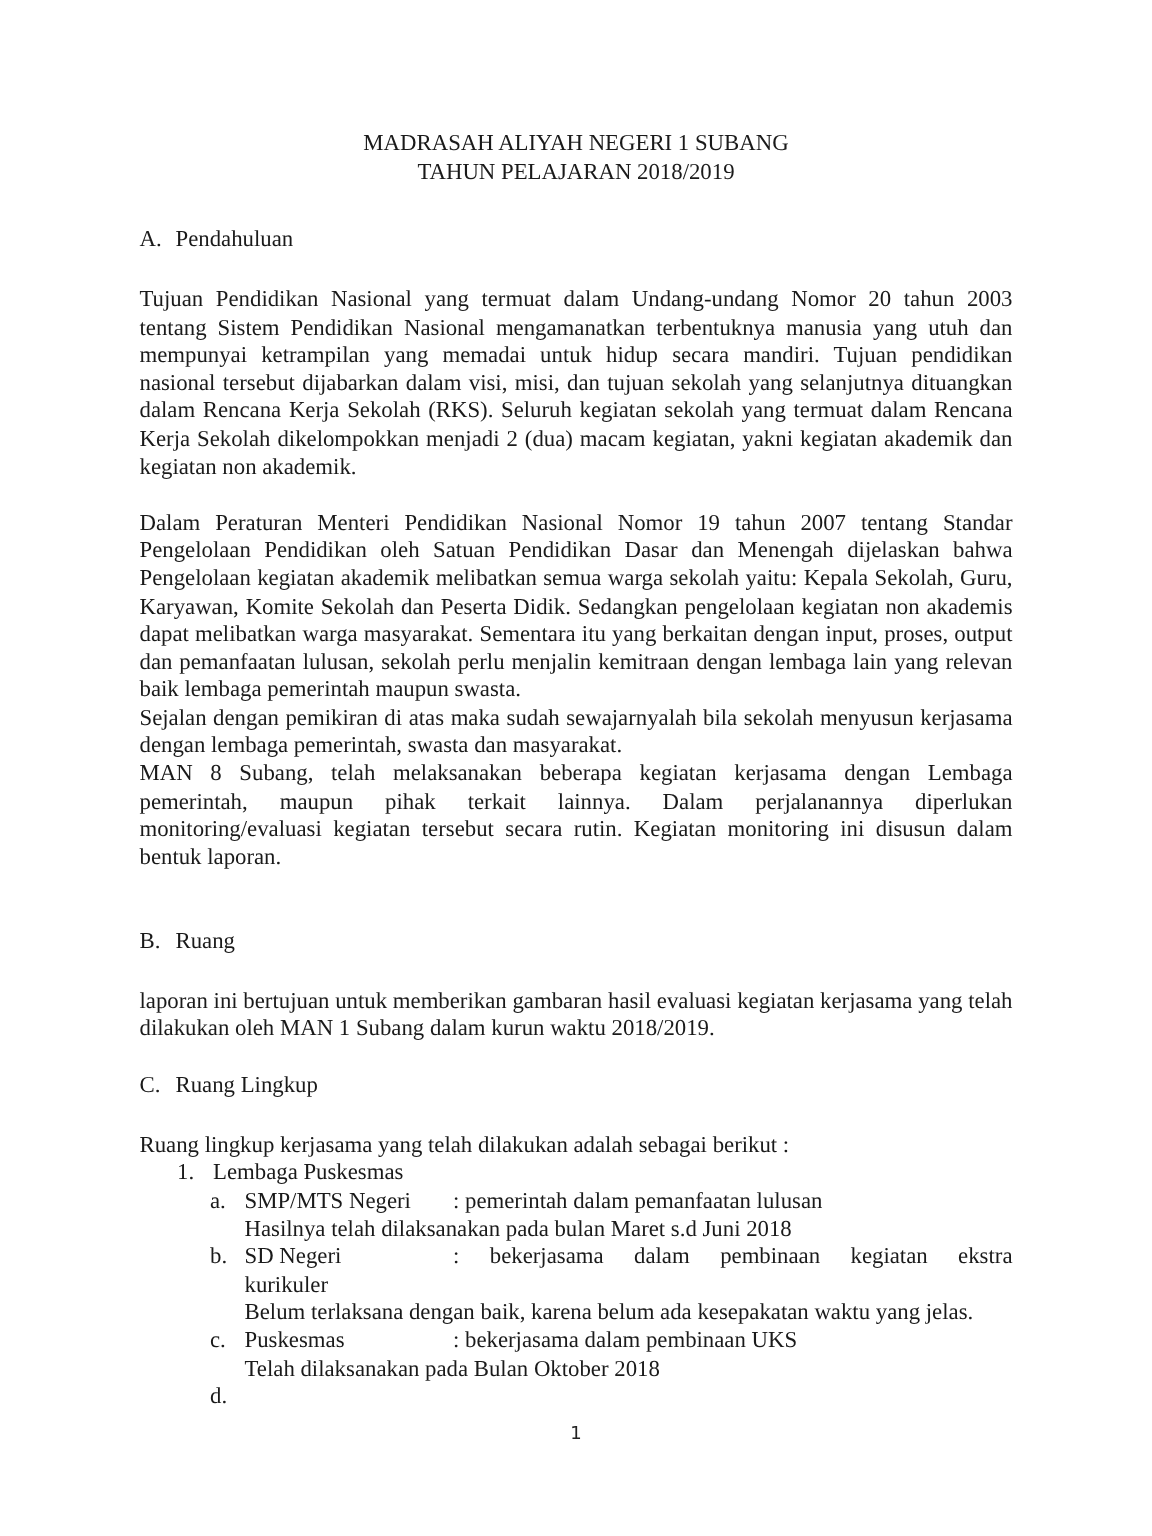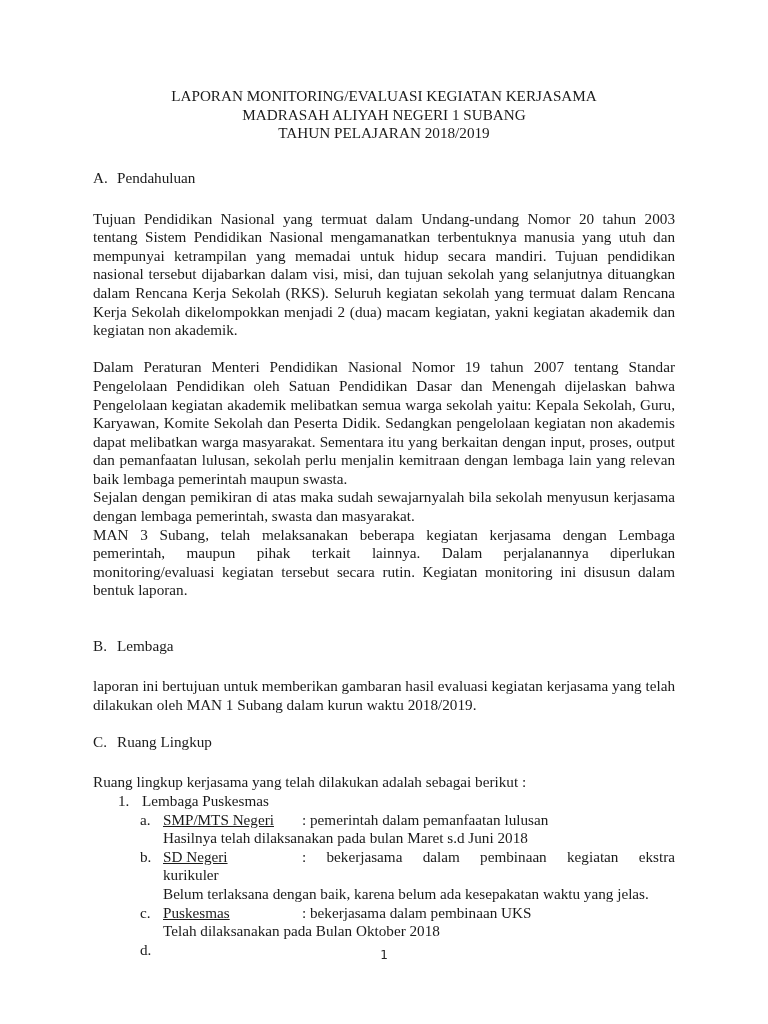--- a/index.html
+++ b/index.html
@@ -17,61 +17,60 @@
   .heading .num { width: 24px; }
   p { margin: 0; text-align: justify; font-family: Liberation Serif, serif; }
   .gap1 { height: 18.6px; }
   .list1 { margin: 0; padding: 0; }
   .l1 { display: flex; padding-left: 25px; }
   .l1 .mk { width: 24px; }
   .l2 { display: flex; padding-left: 47px; }
   .l2 .mk { width: 23px; }
   .l2 .body { flex: 1; }
   .row { display: flex; }
-  .row .name { width: 139px; flex: none; text-decoration: underline; }
+  .row .name { width: 139px; flex: none; }
   .row .desc { flex: 1; text-align: justify; }
   .row .desc.just { text-align-last: justify; }
   .page-number {
     position: absolute; left: 0; width: 768px; top: 946px; text-align: center;
     font-family: "DejaVu Sans", sans-serif; font-size: 12px; color: #222;
   }
 </style>
 </head>
 <body>
 
 <div class="page">
   <div class="content">
 
     <div class="title">
-      <div>LAPORAN MONITORING/EVALUASI KEGIATAN KERJASAMA</div>
       <div>MADRASAH ALIYAH NEGERI 1 SUBANG</div>
       <div>TAHUN PELAJARAN 2018/2019</div>
     </div>
 
     <div class="gap1"></div>
     <div style="height:8px"></div>
 
     <div class="heading">
       <span class="num">A.</span>
       <span>Pendahuluan</span>
     </div>
     <div class="gap1"></div>
     <div style="height:3px"></div>
     <p>Tujuan Pendidikan Nasional yang termuat dalam Undang-undang Nomor 20 tahun 2003 tentang Sistem Pendidikan Nasional mengamanatkan terbentuknya manusia yang utuh dan mempunyai ketrampilan yang memadai untuk hidup secara mandiri. Tujuan pendidikan nasional tersebut dijabarkan dalam visi, misi, dan tujuan sekolah yang selanjutnya dituangkan dalam Rencana Kerja Sekolah (RKS). Seluruh kegiatan sekolah yang termuat dalam Rencana Kerja Sekolah dikelompokkan menjadi 2 (dua) macam kegiatan, yakni kegiatan akademik dan kegiatan non akademik.</p>
     <div class="gap1"></div>
     <p>Dalam Peraturan Menteri Pendidikan Nasional Nomor 19 tahun 2007 tentang Standar Pengelolaan Pendidikan oleh Satuan Pendidikan Dasar dan Menengah dijelaskan bahwa Pengelolaan kegiatan akademik melibatkan semua warga sekolah yaitu: Kepala Sekolah, Guru, Karyawan, Komite Sekolah dan Peserta Didik. Sedangkan pengelolaan kegiatan non akademis dapat melibatkan warga masyarakat. Sementara itu yang berkaitan dengan input, proses, output dan pemanfaatan lulusan, sekolah perlu menjalin kemitraan dengan lembaga lain yang relevan baik lembaga pemerintah maupun swasta.</p>
     <p>Sejalan dengan pemikiran di atas maka sudah sewajarnyalah bila sekolah menyusun kerjasama dengan lembaga pemerintah, swasta dan masyarakat.</p>
-    <p>MAN 3 Subang, telah melaksanakan beberapa kegiatan kerjasama dengan Lembaga pemerintah, maupun pihak terkait lainnya. Dalam perjalanannya diperlukan monitoring/evaluasi kegiatan tersebut secara rutin. Kegiatan monitoring ini disusun dalam bentuk laporan.</p>
+    <p>MAN 8 Subang, telah melaksanakan beberapa kegiatan kerjasama dengan Lembaga pemerintah, maupun pihak terkait lainnya. Dalam perjalanannya diperlukan monitoring/evaluasi kegiatan tersebut secara rutin. Kegiatan monitoring ini disusun dalam bentuk laporan.</p>
 
     <div class="gap1"></div>
     <div class="gap1"></div>
 
     <div class="heading">
       <span class="num">B.</span>
-      <span>Lembaga</span>
+      <span>Ruang</span>
     </div>
     <div class="gap1"></div>
     <div style="height:3px"></div>
     <p>laporan ini bertujuan untuk memberikan gambaran hasil evaluasi kegiatan kerjasama yang telah dilakukan oleh MAN 1 Subang dalam kurun waktu 2018/2019.</p>
     <div class="gap1"></div>
 
     <div class="heading">
       <span class="num">C.</span>
       <span>Ruang Lingkup</span>
     </div>

